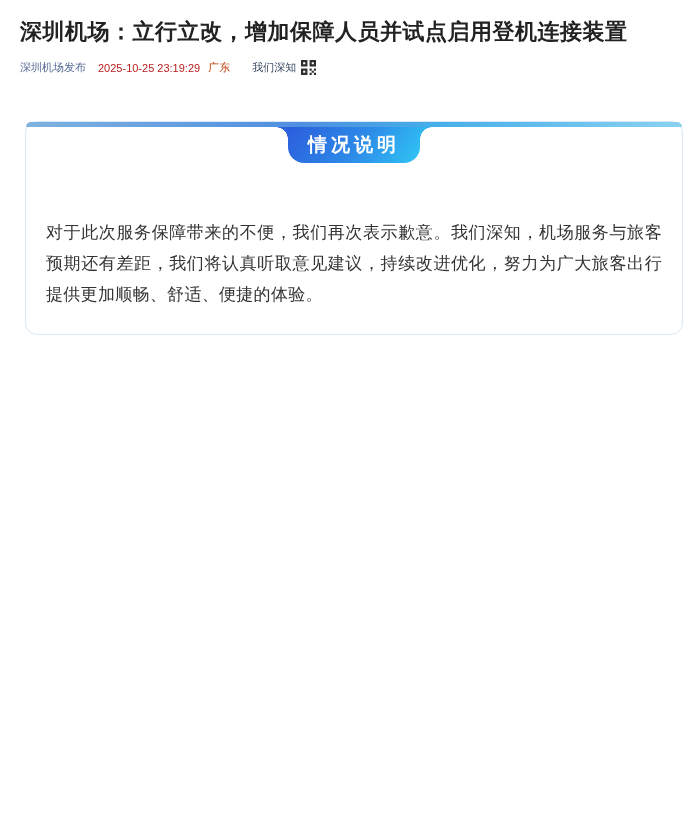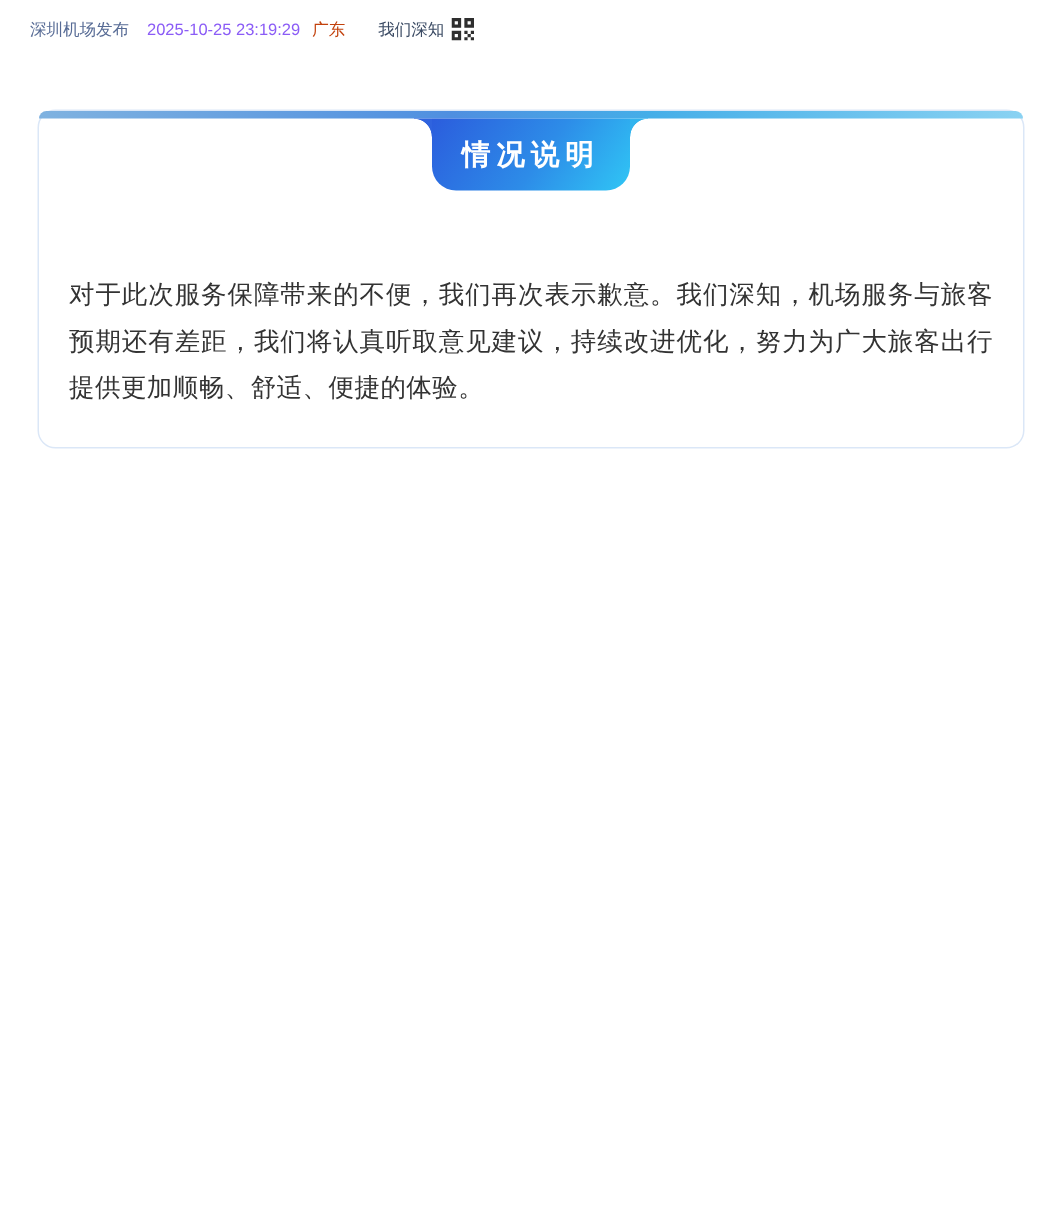--- a/index.html
+++ b/index.html
@@ -29,21 +29,21 @@
     margin: 12px 20px 0 20px;
     font-size: 11px;
     color: #999999;
     white-space: nowrap;
   }
   .byline .source {
     color: var(--source-color, #576b95);
     margin-right: 12px;
     cursor: pointer;
   }
-  .byline .timestamp { color: #8b5cf6; margin-right: 8px; }
+  .byline .timestamp { color: #b91c1c; margin-right: 8px; }
   .byline .region { color: #c2410c; margin-right: 22px; }
   .mobile-read {
     display: flex;
     align-items: center;
     color: #3a4a63;
     font-weight: 500;
     cursor: pointer;
   }
   .mobile-read .qr {
     margin-left: 5px;
@@ -64,21 +64,21 @@
 
   .card-topbar {
     height: 5px;
     border-radius: 11px 11px 0 0;
     background: linear-gradient(90deg, #7fb2e0 0%, #4f8fe0 42%, #45aee8 62%, #8ad2f2 100%);
   }
 
   .badge-row { display: flex; justify-content: center; }
   .badge {
     position: relative;
-    height: 48px;
+    height: 36px;
     padding: 0 20px;
     display: flex;
     align-items: center;
     justify-content: center;
     color: #ffffff;
     font-size: 19px;
     font-weight: 700;
     letter-spacing: 4px;
     border-radius: 0 0 16px 16px;
     background: linear-gradient(125deg, var(--badge-start, #2b5ddd) 0%, #2d8ce8 55%, var(--badge-end, #30c6f5) 100%);
@@ -108,20 +108,21 @@
     letter-spacing: 0.3px;
   }
   .card-body p:last-child { margin-bottom: 0; margin-top: 28px; }
   .highlight { color: var(--highlight, #6286d3); }
 </style>
 </head>
 <body>
 
 <div class="page">
 
+  <h1 class="article-title">深圳机场：立行立改，增加保障人员并试点启用登机连接装置</h1>
 
   <div class="byline">
     <span class="source">深圳机场发布</span>
     <span class="timestamp">2025-10-25 23:19:29</span>
     <span class="region">广东</span>
     <span class="mobile-read">
       <span>我们深知</span>
       <span class="qr">
         <svg viewBox="0 0 14 14" width="15" height="15" aria-hidden="true">
           <path fill="#2e2e2e" d="M0 0h6v6H0zM8 0h6v6H8zM0 8h6v6H0z"></path>

